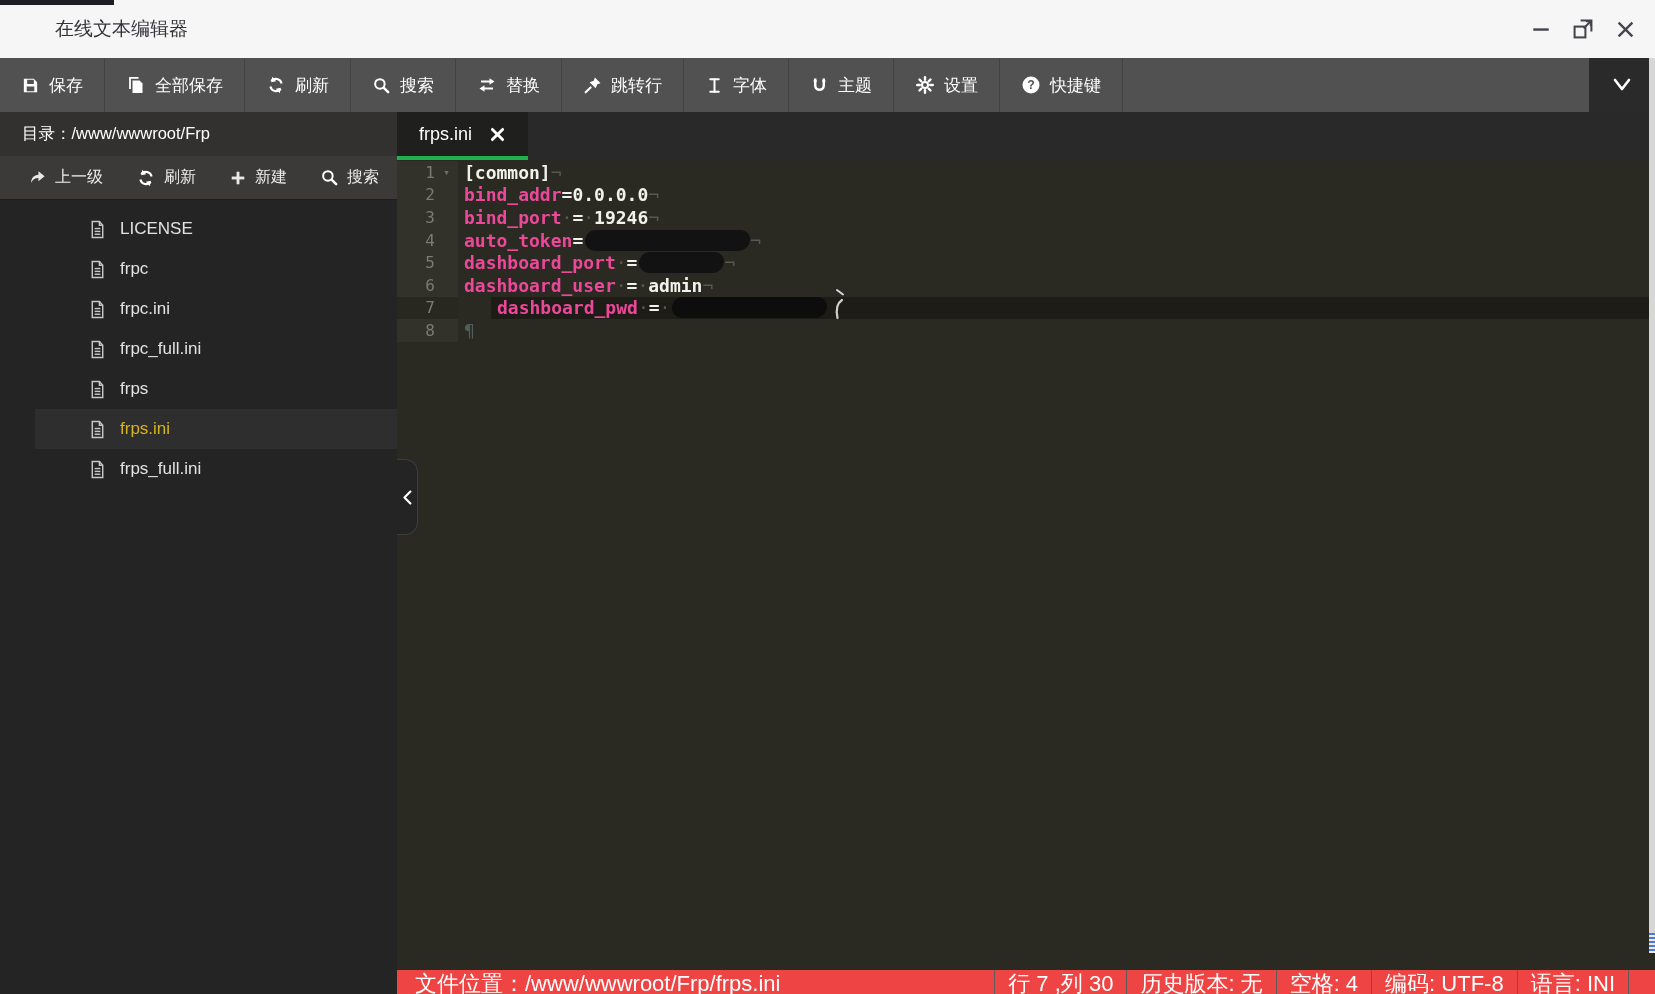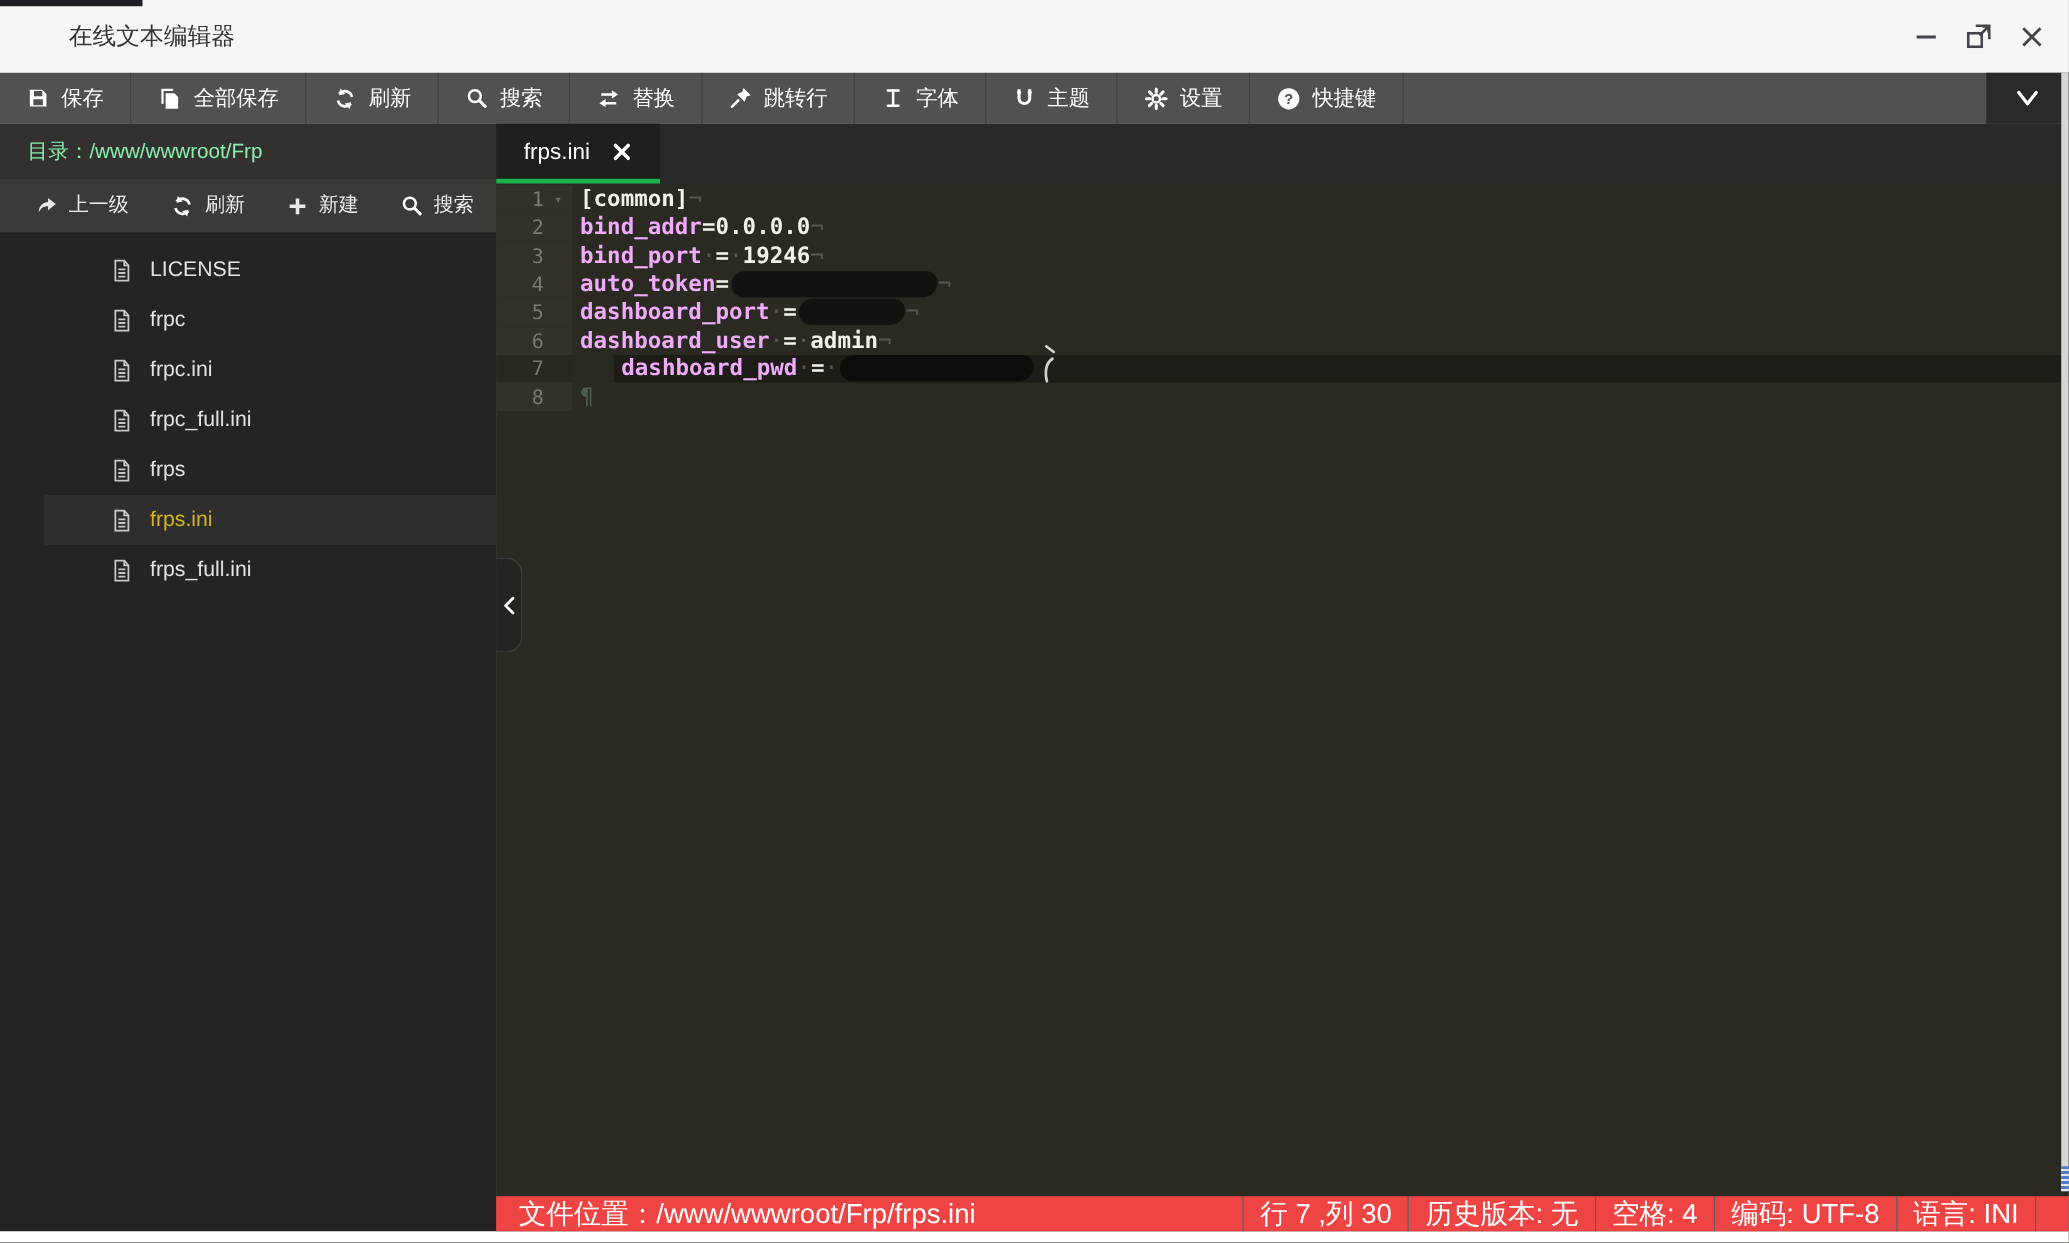--- a/index.html
+++ b/index.html
@@ -12,30 +12,30 @@
   .icon svg { display:block; }
 
   
   .titlebar { height:58px; background:#f6f6f6; position:relative; display:flex; align-items:center;padding-left:25px; }
   .corner-sliver { position:absolute; left:0; top:0; width:114px; height:5px; background:#1d1d23; }
   .app-title { margin-left:30px; font-size:19px; color:#33333a; }
   .win-controls { position:absolute; right:16px; top:0; height:58px; display:flex; align-items:center; gap:14px; }
   .win-btn { width:28px; height:28px; display:flex; align-items:center; justify-content:center; cursor:default; }
 
   
-  .toolbar { height:41px; background:#515151; display:flex; align-items:stretch;font-family:Liberation Mono, monospace; }
+  .toolbar { height:54px; background:#515151; display:flex; align-items:stretch;font-family:Liberation Mono, monospace; }
   .tb-btn { display:flex; align-items:center; gap:9px; padding:0 21px; border-right:1px solid #434343;
             color:#fff; font-size:17px; }
   .tb-collapse { margin-left:auto; width:66px; background:#2a2a2a; display:flex; align-items:center; justify-content:center; }
 
   
   .main { display:flex; height:886px; position:relative; }
 
   .sidebar { width:397px; background:#242424; display:flex; flex-direction:column; }
-  .dir-header { height:44px; background:#33312f; color:#86efac; font-size:16.5px;
+  .dir-header { height:44px; background:#33312f; color:#ffffff; font-size:16.5px;
                 display:flex; align-items:center; padding-left:22px; }
   .side-actions { height:44px; background:#3b3a38; display:flex; align-items:center; gap:33px;
                   padding-left:28px; color:#ececec; font-size:16px; border-bottom:1px solid #1e1e1e; }
   .side-action { display:flex; align-items:center; gap:8px; }
   .file-list { flex:1; padding-top:9px;margin-left:35px; }
   .file-item { height:40px; display:flex; align-items:center; padding-left:53px; gap:13px;
                color:#e2e2e2; font-size:17px; }
   .file-item.selected { background:#2f2e2e; color:#d6b31c; }
 
   .collapse-handle { position:absolute; left:397px; top:347px; width:21px; height:76px;
@@ -52,21 +52,21 @@
             font-size:18px; overflow:hidden; padding-top:1px; }
   .line { display:flex; height:22.6px; }
   .gut { width:61px; background:#32312a; display:flex; align-items:center; height:100%;
          color:#7b7b72; font-size:16px; flex:none; }
   .gut .num { width:38px; text-align:right; }
   .gut .fold { width:23px; text-align:center; font-size:11px; color:#6e6e66; }
   .code { flex:1; height:100%; display:flex; align-items:center; padding-left:6px;
           font-weight:bold; color:#f2f2ec; }
   .line.active .gut { background:#282720; }
   .line.active .code { background:#1d1c17;margin-left:33px; }
-  .tk-key { color:#f0abfc; }
+  .tk-key { color:#ec4899; }
   .tk-plain { color:#f2f2ec;text-align:right; }
   .tk-ws, .tk-eol { color:#5a594e; font-weight:400; }
   .tk-pilcrow { color:#4e5e56; font-weight:400; }
   .redact { display:inline-block; height:21px; background:#121212; border-radius:11px 9px 12px 10px; margin-left:2px; }
   .line.active .redact { background:#0d0d0d; }
   .scribble { position:relative; width:22px; height:22px; overflow:visible; }
   .scribble svg { position:absolute; left:0; top:-9px; }
 
   
   .statusbar { height:28px; background:#ef4444; display:flex; align-items:center; color:#fff; font-size:22px; }

